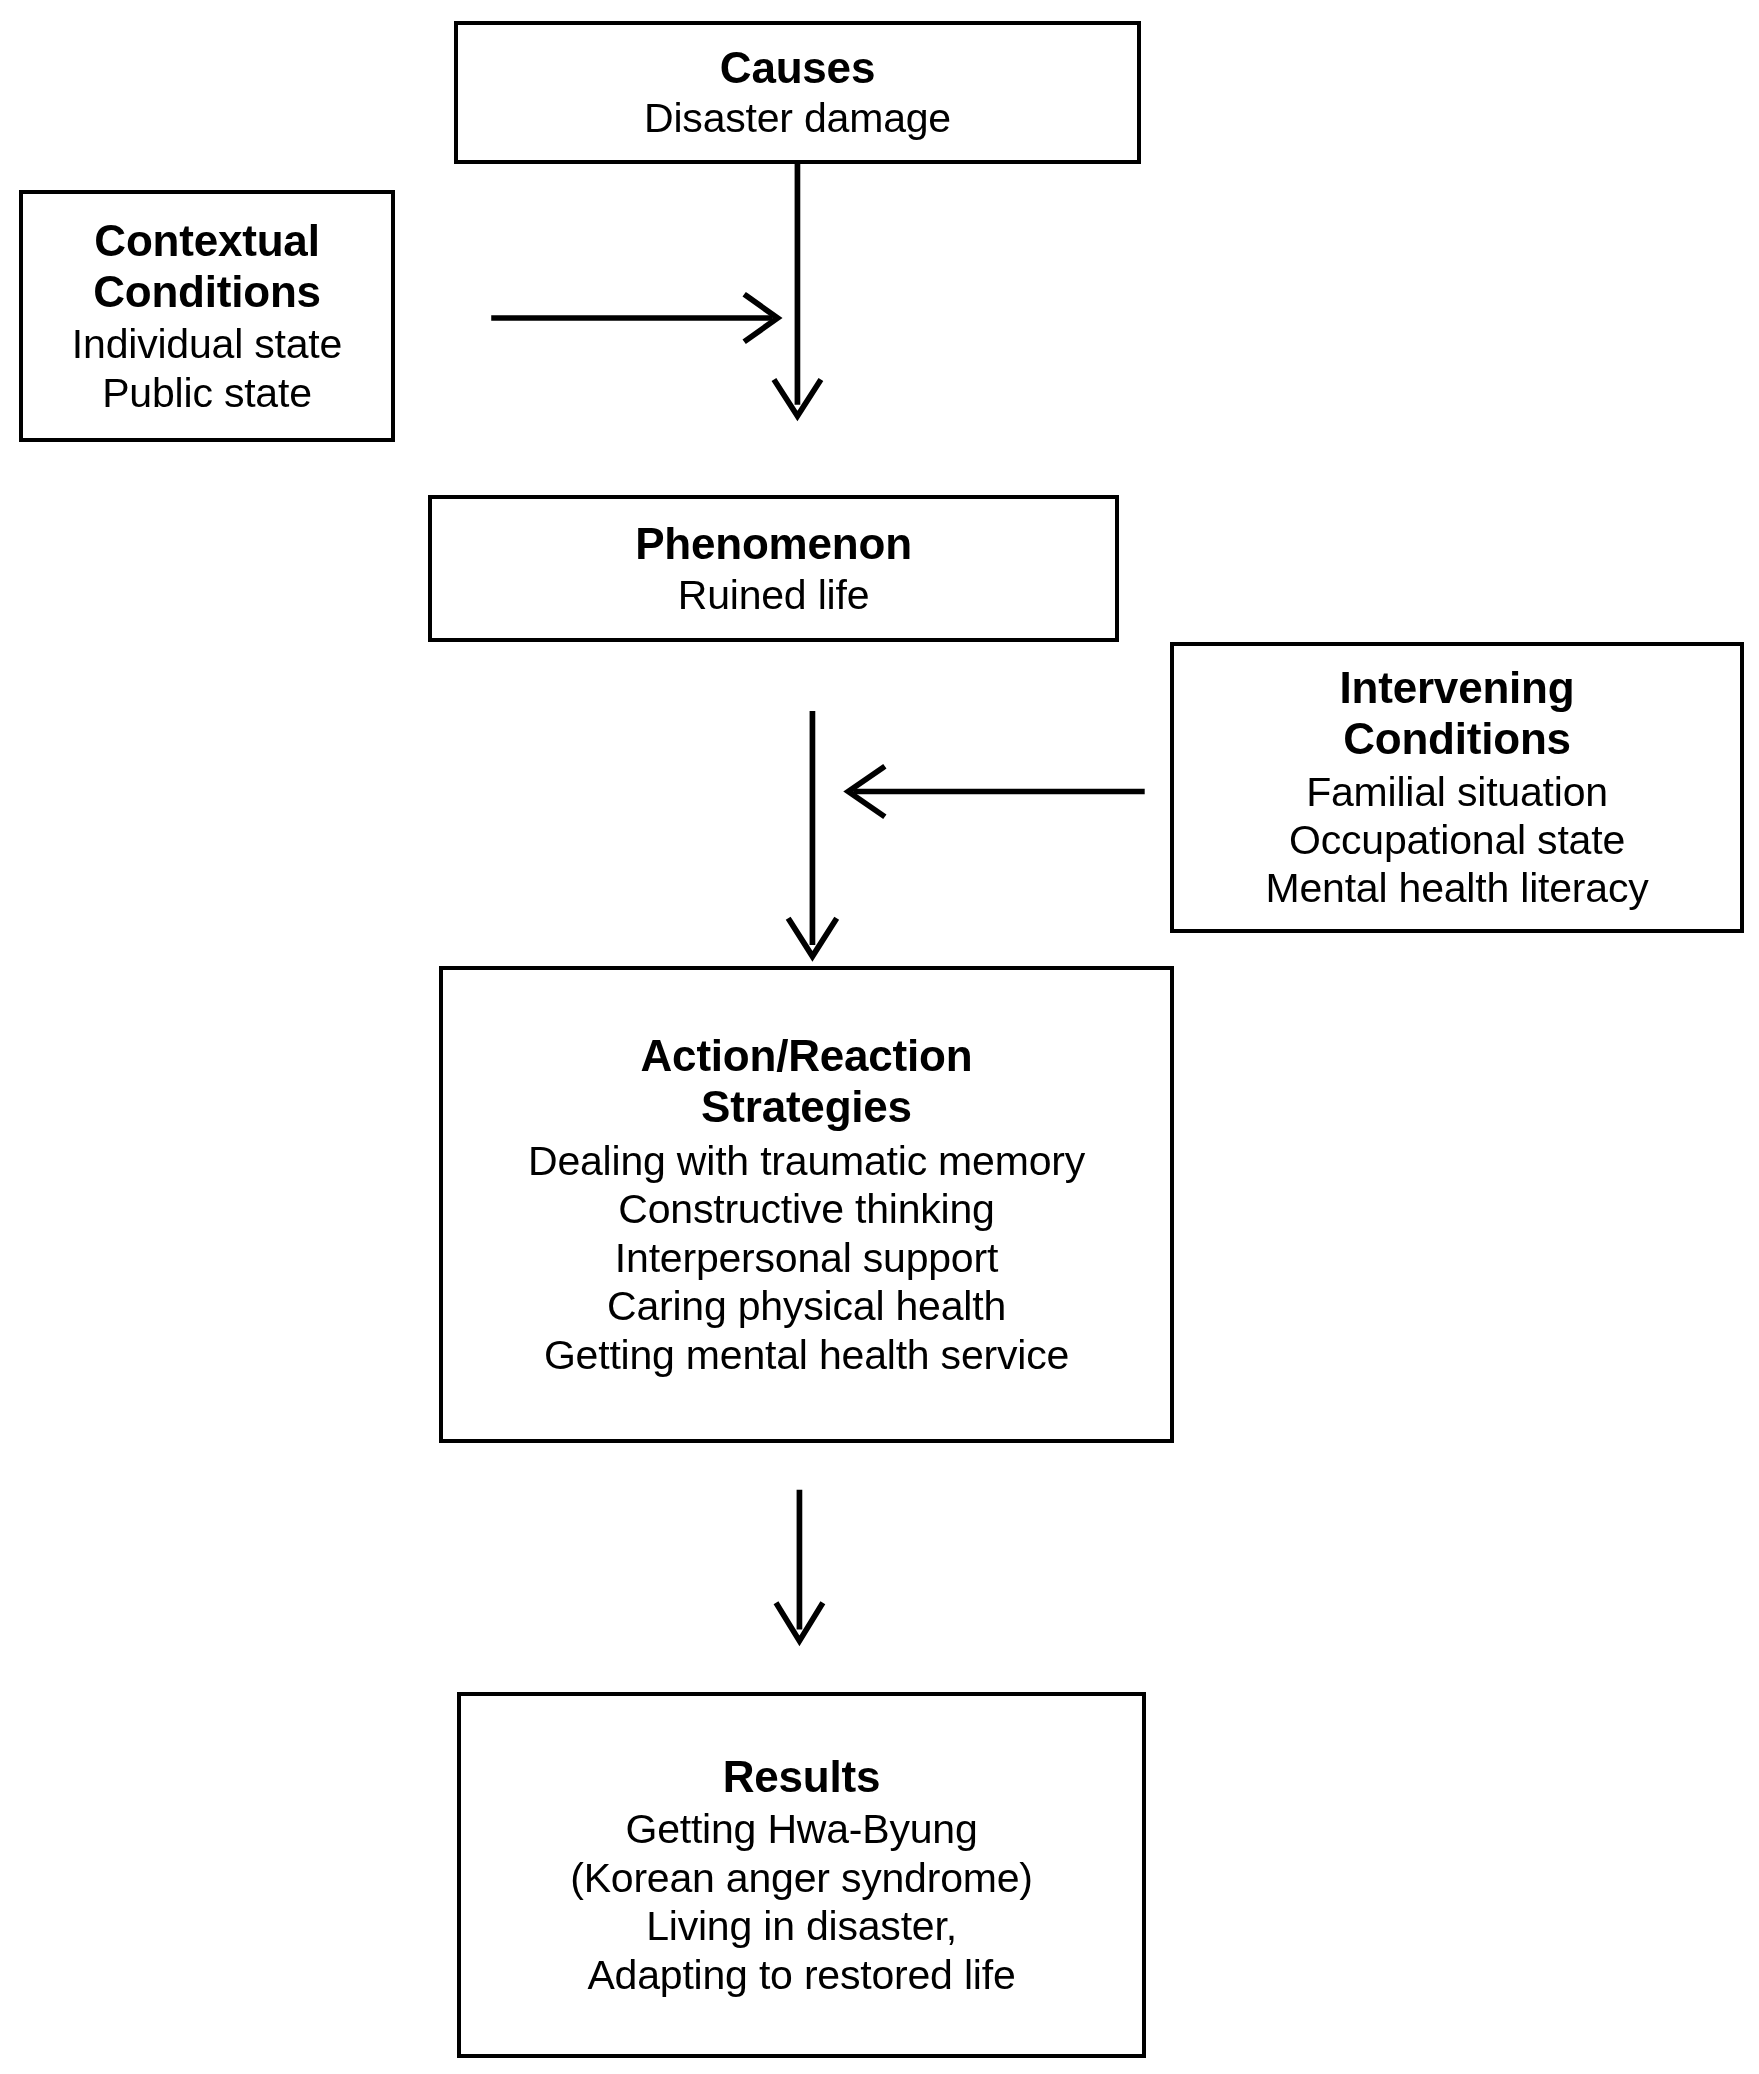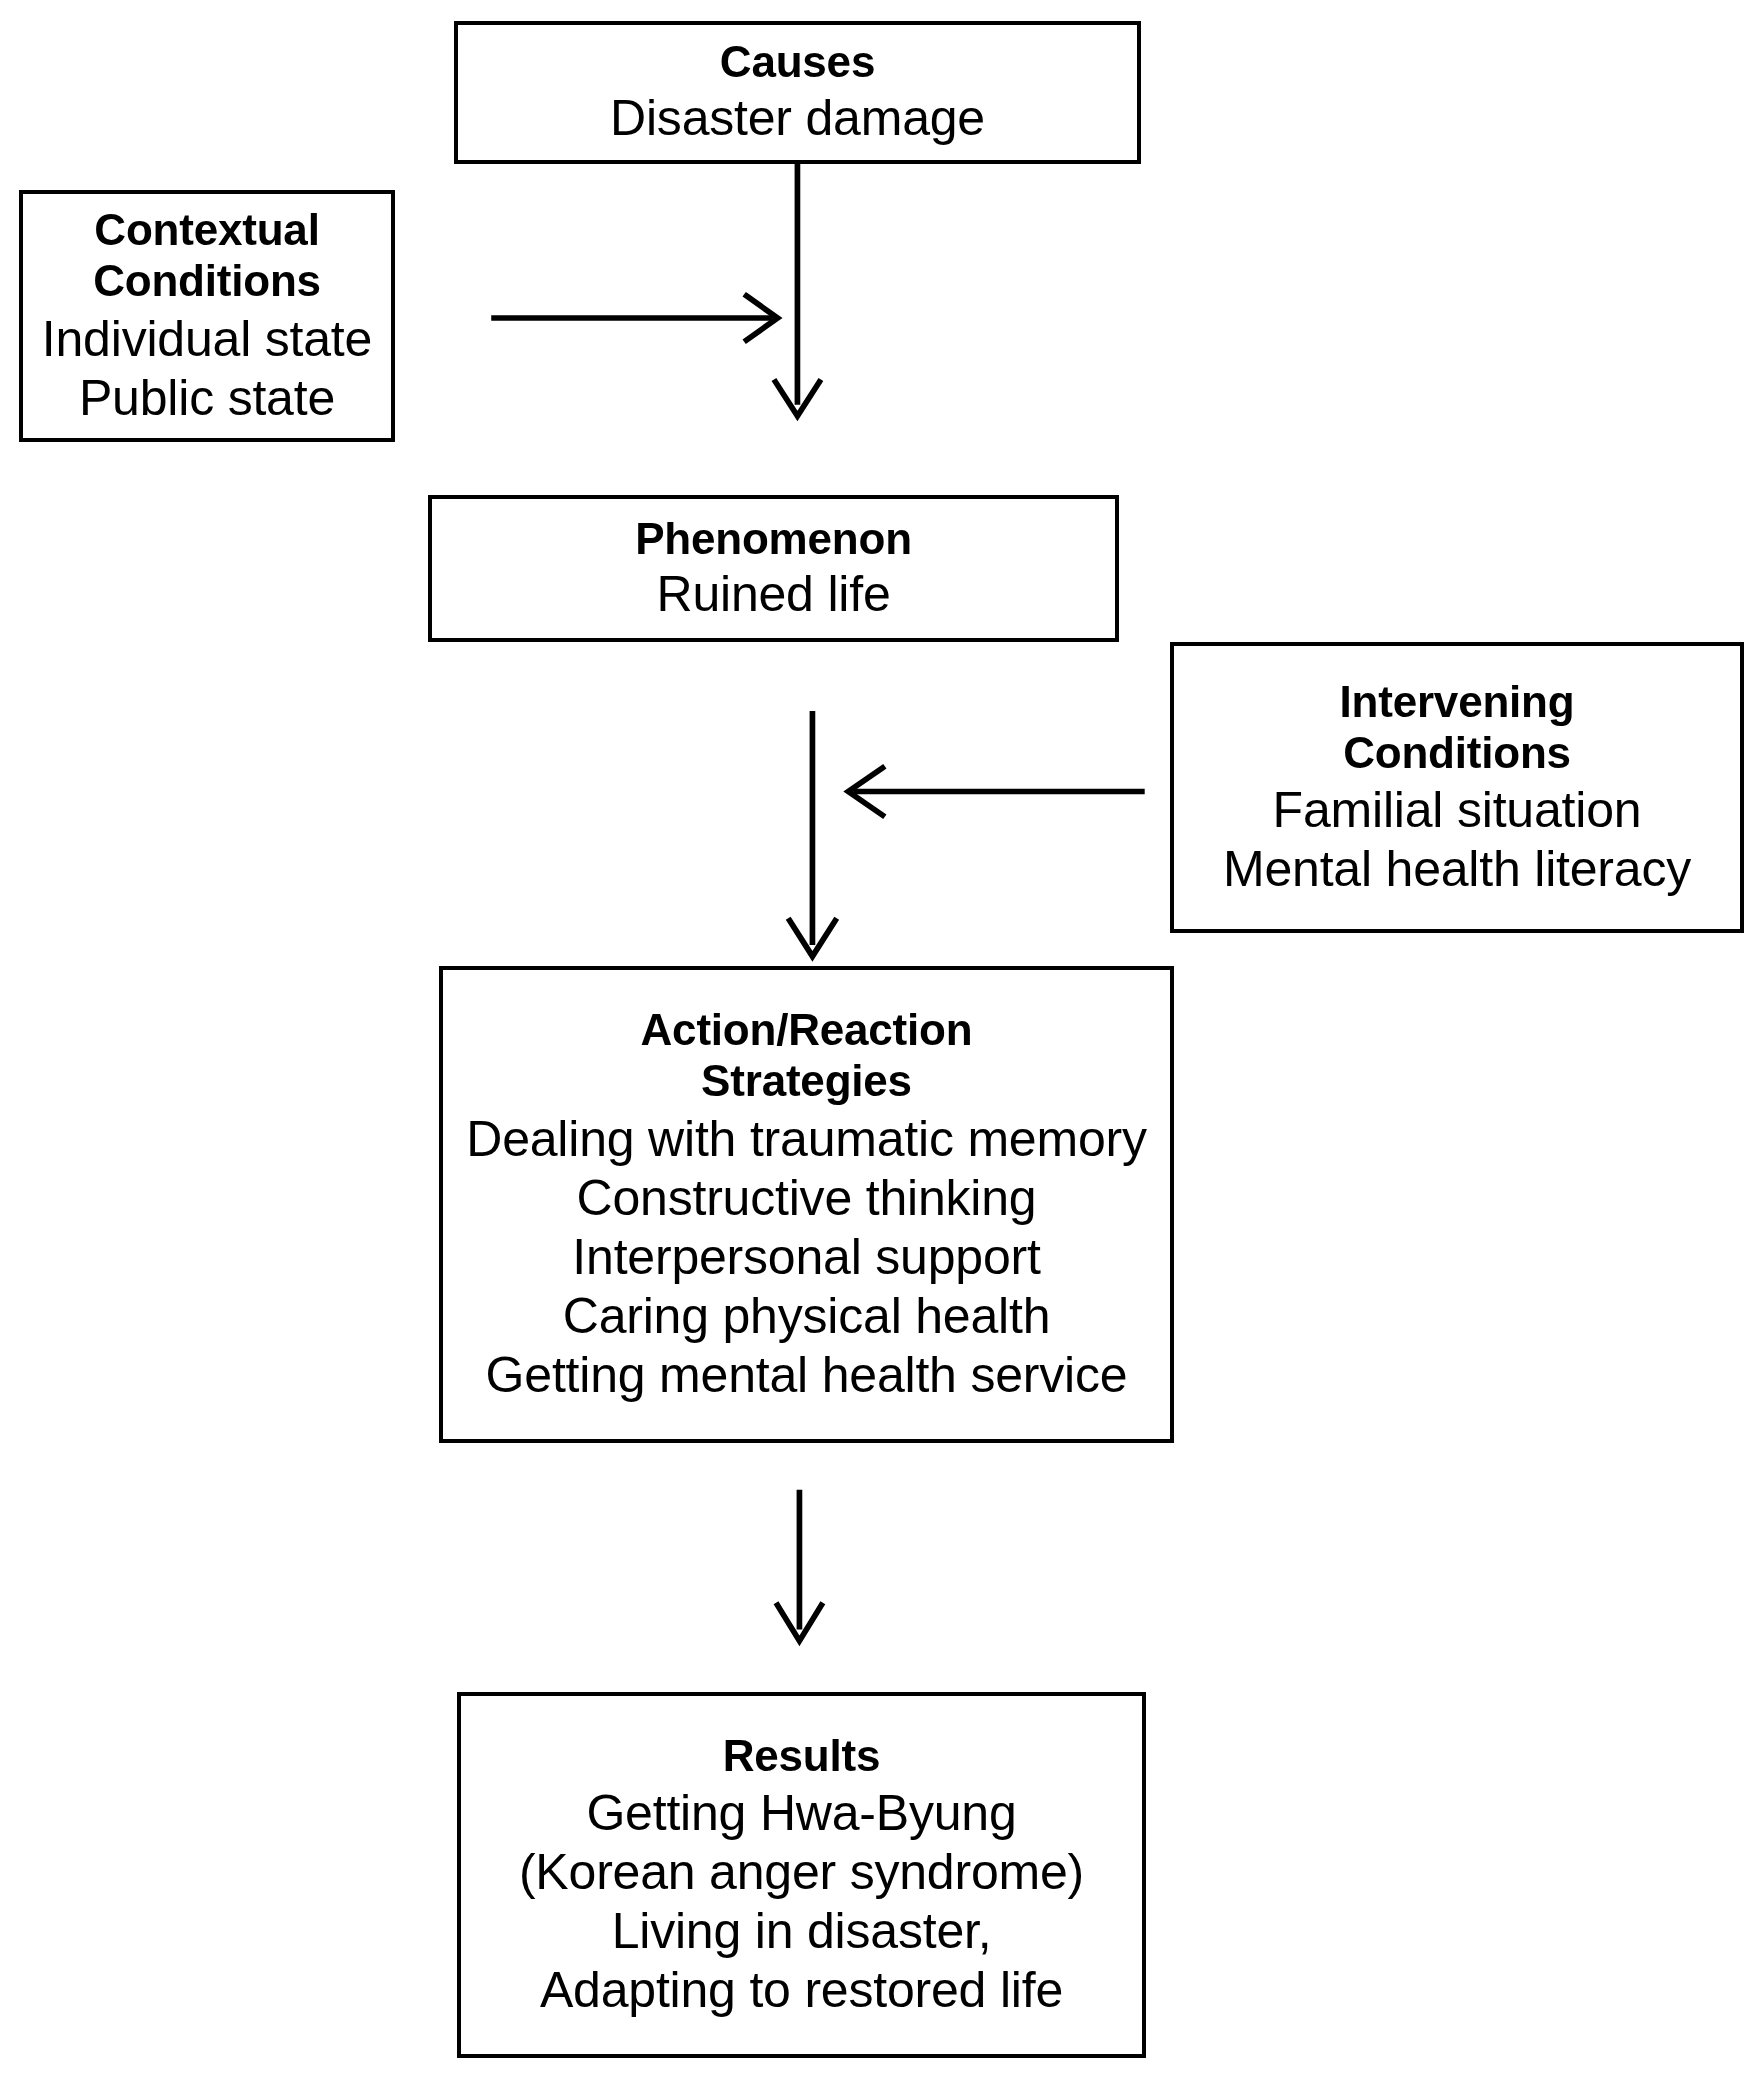--- a/index.html
+++ b/index.html
@@ -30,21 +30,21 @@
   }
   .node .title {
     font-weight: bold;
     font-size: 44px;
     line-height: 1.16;
     letter-spacing: -0.2px;
     white-space: pre-line;
   }
   .node .line {
     font-weight: normal;
-    font-size: 50px;
+    font-size: 41px;
     line-height: 1.18;
     letter-spacing: -0.2px;
     white-space: nowrap;
   }
 
   
   #node-causes        { left: 454px;  top: 20.5px;   width: 687px; height: 143px; }
   #node-contextual    { left: 19px;   top: 190px;  width: 376px; height: 252px; }
   #node-phenomenon    { left: 428px;  top: 495px;  width: 691px; height: 147px; }
   #node-intervening   { left: 1170px; top: 642px;  width: 574px; height: 291px; }
@@ -85,20 +85,21 @@
 
   <div class="node" id="node-phenomenon">
     <div class="title">Phenomenon</div>
     <div class="line">Ruined life</div>
   </div>
 
   <div class="node" id="node-intervening">
     <div class="title">Intervening
 Conditions</div>
     <div class="line">Familial situation</div>
+    <div class="line">Occupational state</div>
     <div class="line">Mental health literacy</div>
   </div>
 
   <div class="node" id="node-actions">
     <div class="title">Action/Reaction
 Strategies</div>
     <div class="line">Dealing with traumatic memory</div>
     <div class="line">Constructive thinking</div>
     <div class="line">Interpersonal support</div>
     <div class="line">Caring physical health</div>

